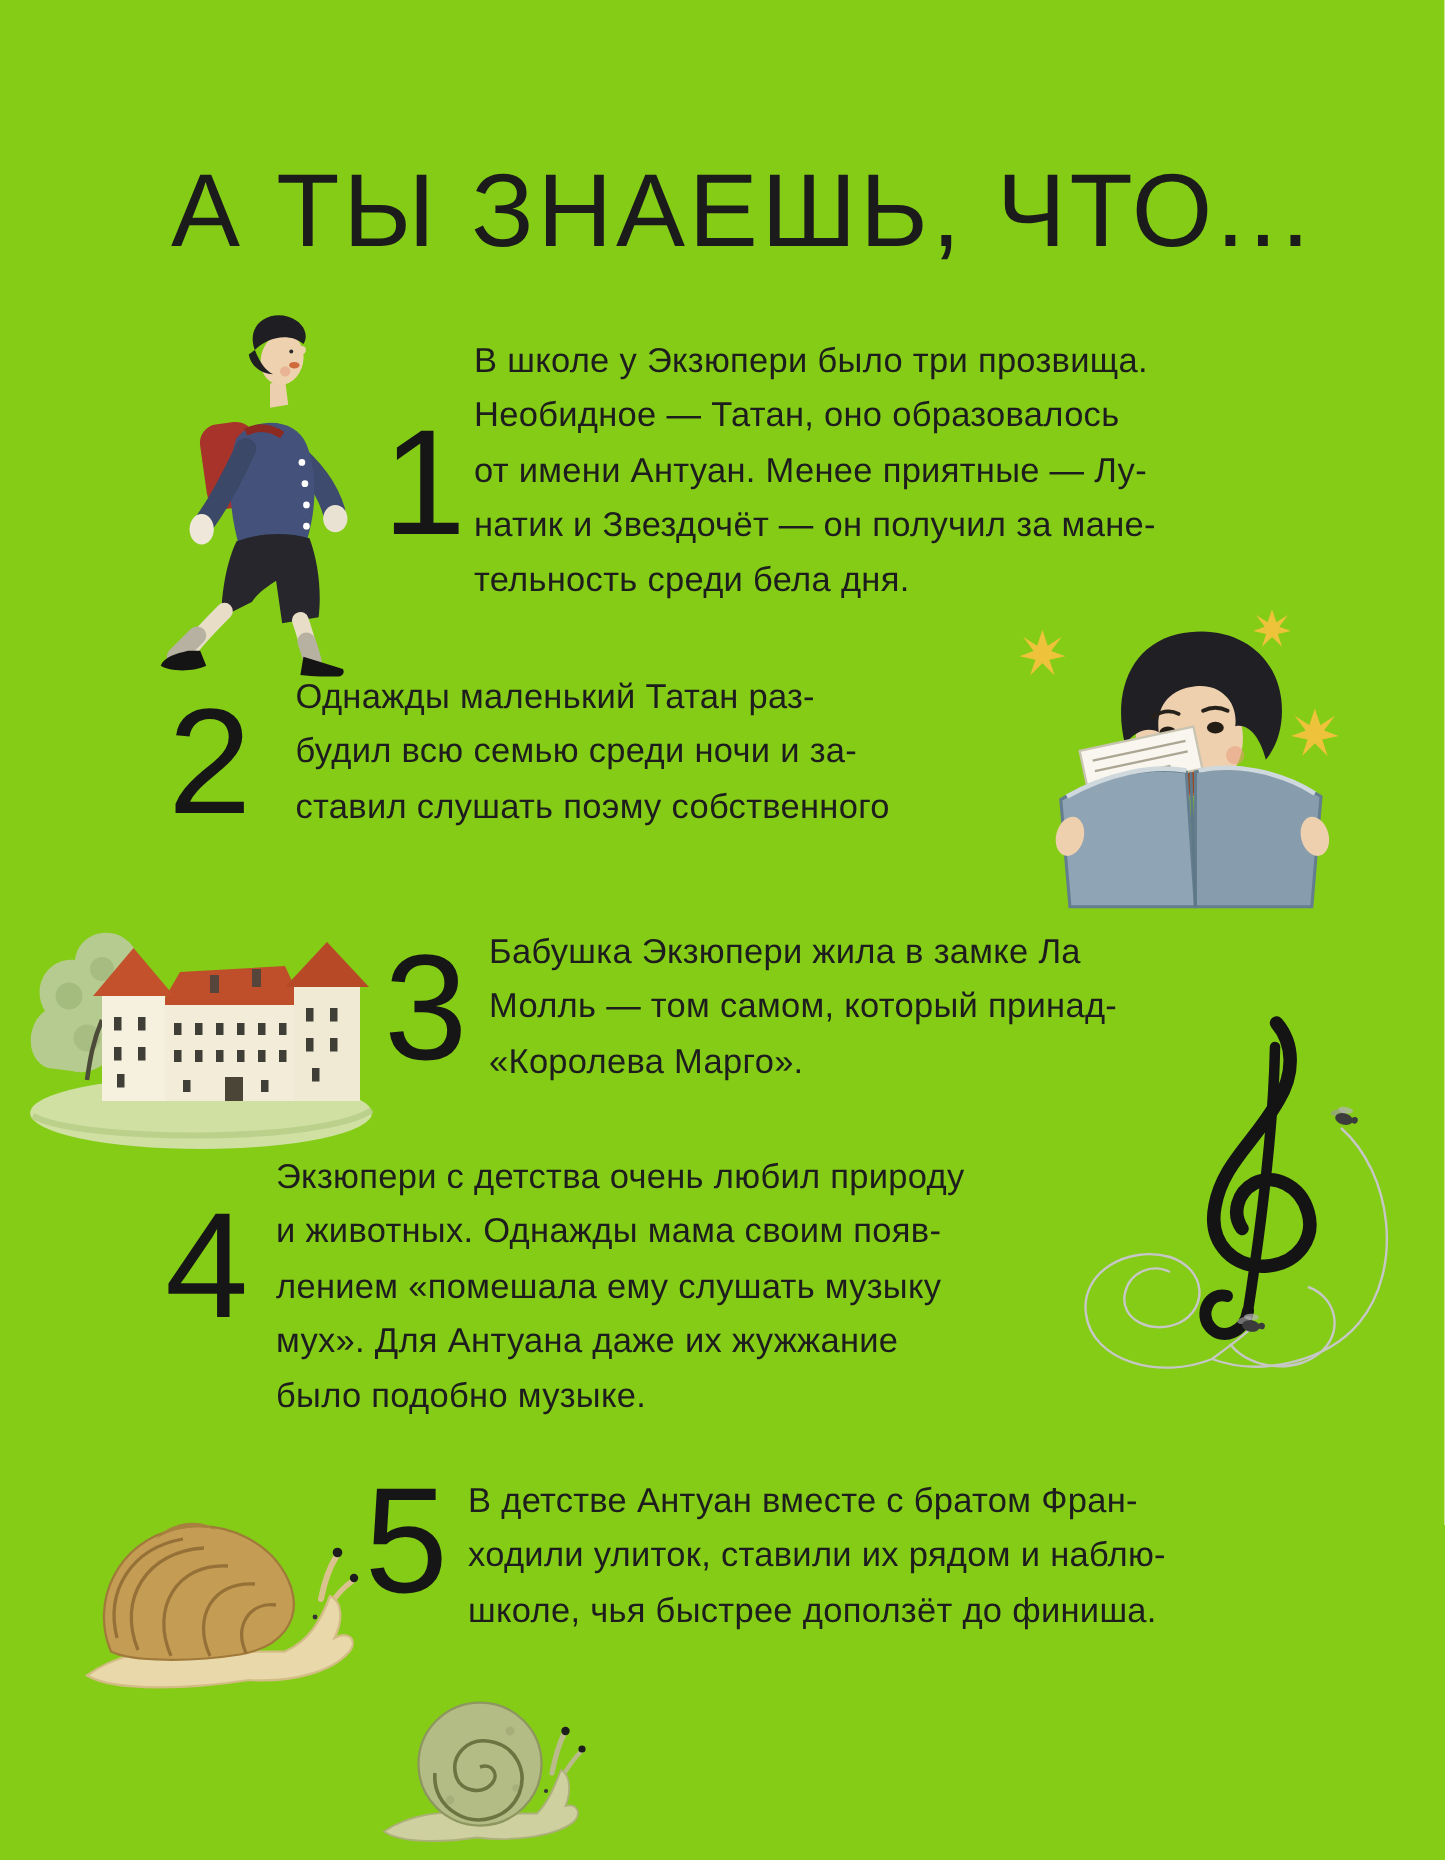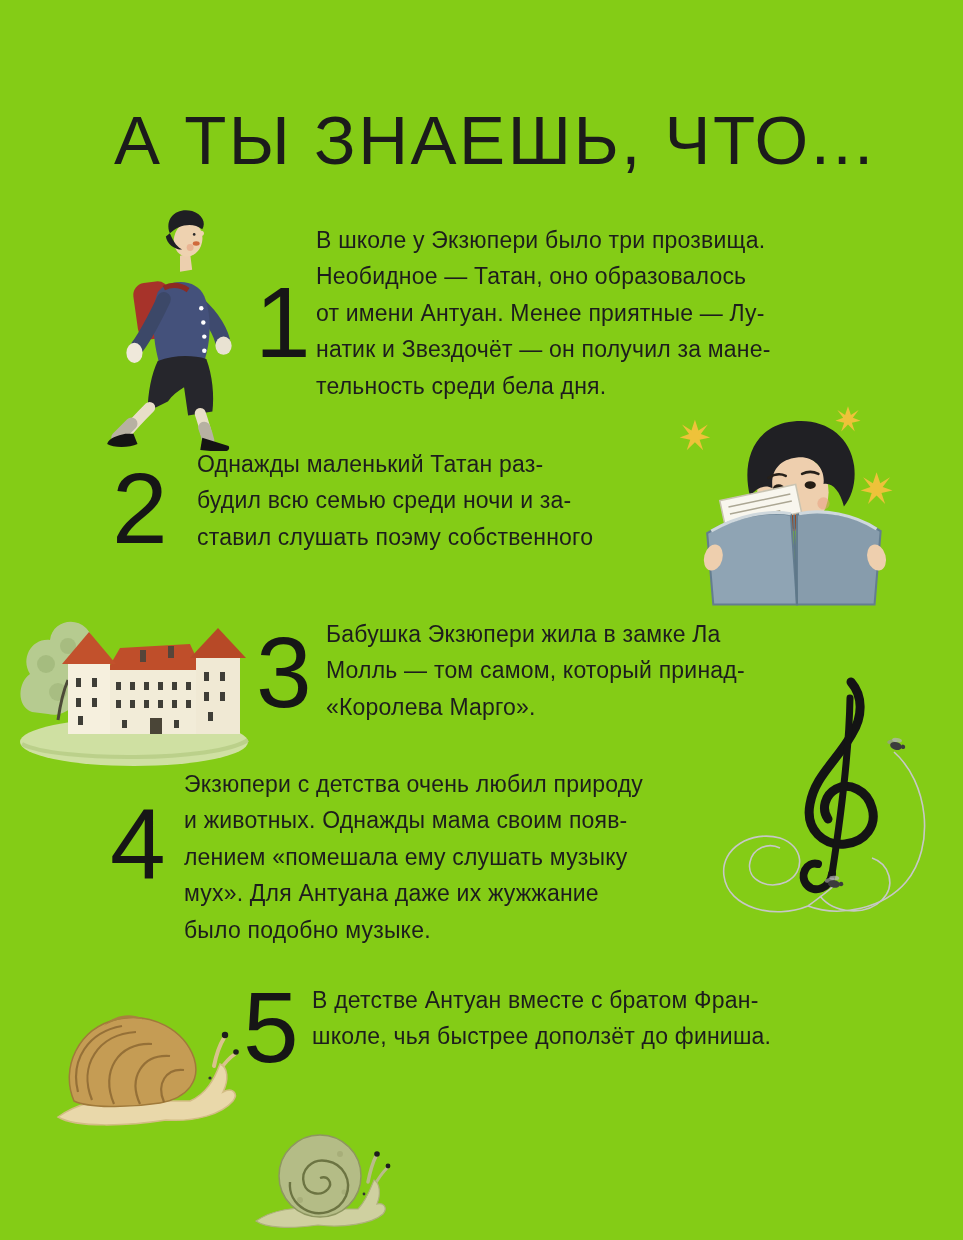--- a/index.html
+++ b/index.html
@@ -225,20 +225,21 @@
         <path d="M44,96 C30,62 50,30 88,28"></path>
         <path d="M66,100 C52,68 70,38 104,40"></path>
         <path d="M92,100 C80,74 94,50 122,52"></path>
         <path d="M116,98 C108,80 118,64 136,66"></path>
       </g>
     </g>
   </svg>
   <div class="num num-5">5</div>
   <div class="txt txt-5">
     <div class="line">В детстве Антуан вместе с братом Фран-</div>
+    <div class="line">ходили улиток, ставили их рядом и наблю-</div>
     <div class="line">школе, чья быстрее доползёт до финиша.</div>
   </div>
   <svg class="ill ill-snail-green" viewBox="0 0 158 108">
     <g>
       <path d="M120,58 C122,48 124,40 128,32" stroke="#b9bb8a" stroke-width="3.5" fill="none" stroke-linecap="round"></path>
       <circle cx="129" cy="30" r="2.8" fill="#1d1d1d"></circle>
       <path d="M126,62 C130,55 134,49 139,44" stroke="#b9bb8a" stroke-width="3" fill="none" stroke-linecap="round"></path>
       <circle cx="140" cy="42" r="2.4" fill="#1d1d1d"></circle>
       <path d="M8,97 C24,86 48,82 72,85 L110,85 C118,77 122,66 126,56 C132,59 133,70 129,80 C136,78 140,84 135,90 C124,100 94,104 70,101 C42,105 18,104 8,97 Z" fill="#cfd0a0" stroke="#aeb07c" stroke-width="1.2"></path>
       <circle cx="116" cy="70" r="1.4" fill="#333"></circle>

